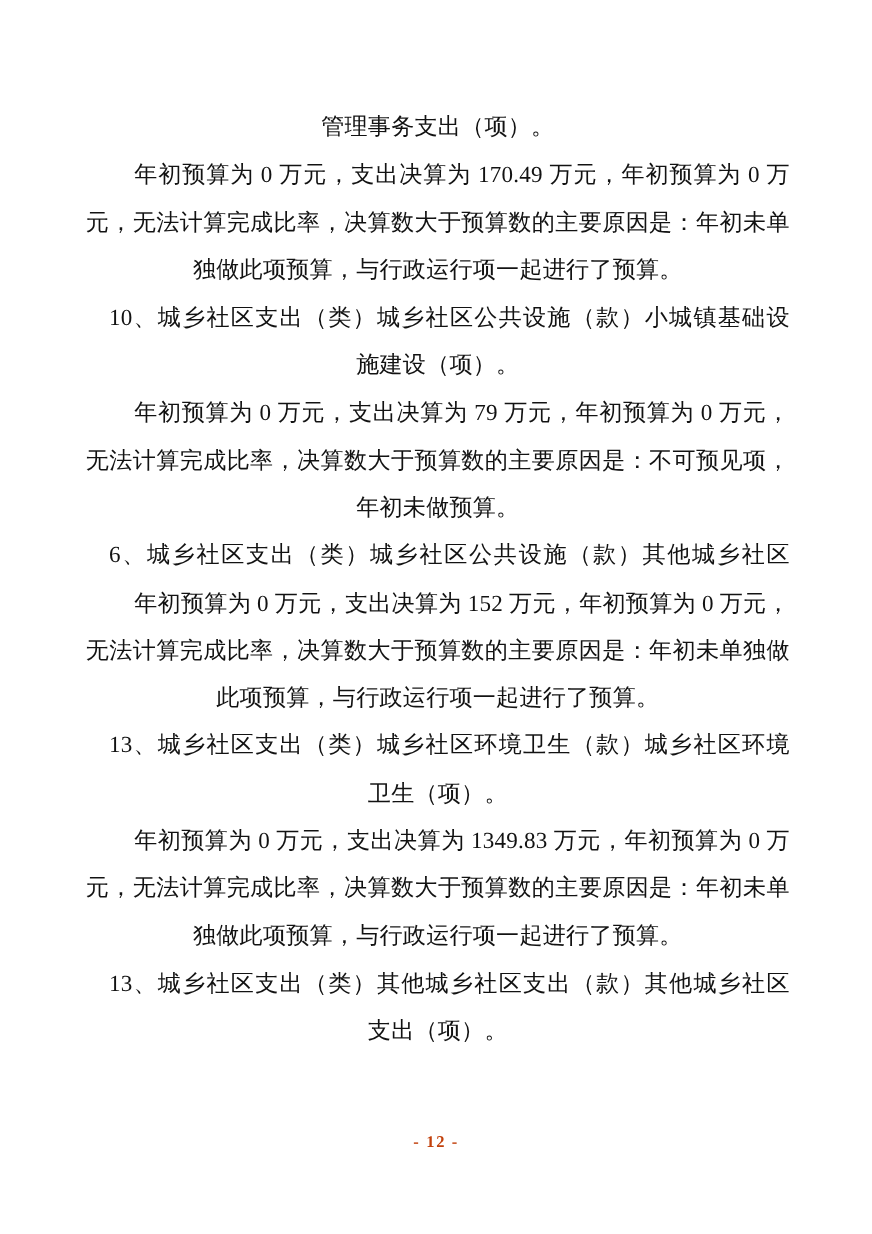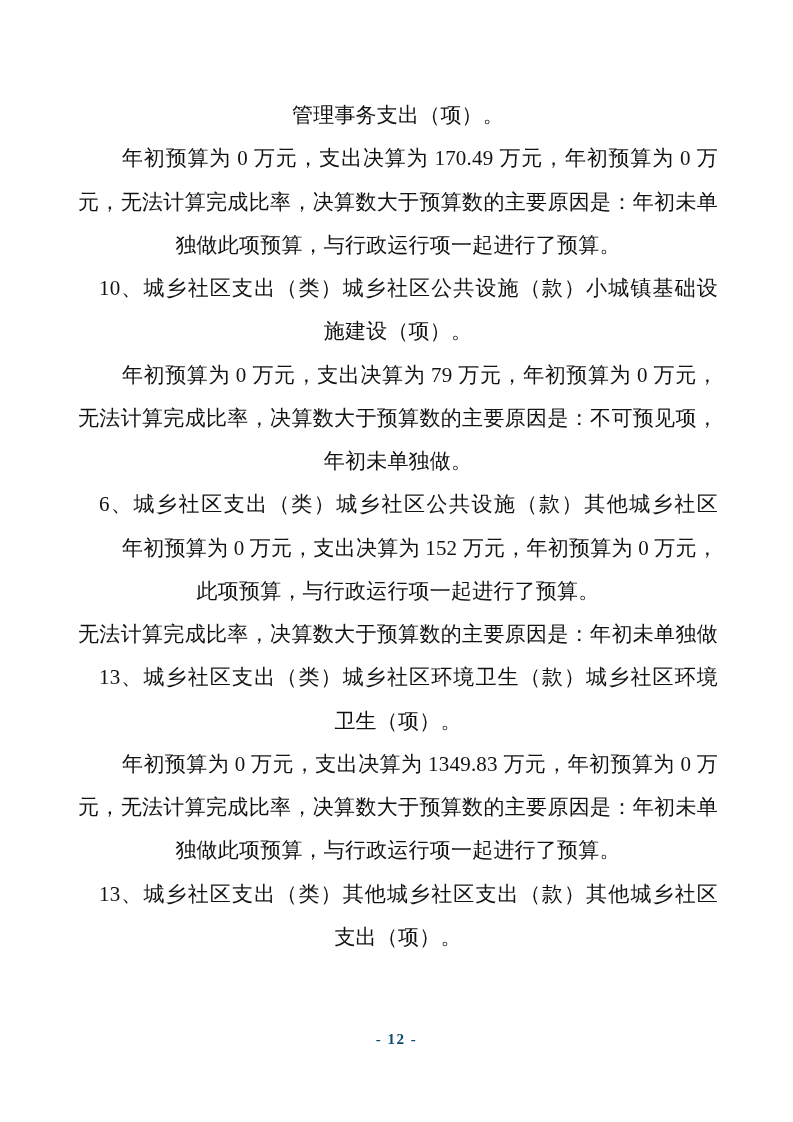--- a/index.html
+++ b/index.html
@@ -39,41 +39,41 @@
   .indent-2 { padding-left: 44px; }
   .page-number {
     position: absolute;
     left: 0;
     right: 0;
     top: 1031px;
     text-align: center;
     font-size: 15px;
     font-weight: 600;
     letter-spacing: 1.5px;
-    color: #0c4a6e;
+    color: #c2410c;
   }
 </style>
 </head>
 <body>
 
 <div class="page">
   <main class="content">
       <p class="line indent-0">管理事务支出（项）。</p>
       <p class="line indent-2 justify">年初预算为 0 万元，支出决算为 170.49 万元，年初预算为 0 万</p>
       <p class="line indent-0 justify">元，无法计算完成比率，决算数大于预算数的主要原因是：年初未单</p>
       <p class="line indent-0">独做此项预算，与行政运行项一起进行了预算。</p>
       <p class="line indent-1 justify">10、城乡社区支出（类）城乡社区公共设施（款）小城镇基础设</p>
       <p class="line indent-0">施建设（项）。</p>
       <p class="line indent-2 justify">年初预算为 0 万元，支出决算为 79 万元，年初预算为 0 万元，</p>
       <p class="line indent-0 justify">无法计算完成比率，决算数大于预算数的主要原因是：不可预见项，</p>
-      <p class="line indent-0">年初未单独做。</p>
+      <p class="line indent-0">年初未做预算。</p>
       <p class="line indent-1 justify">6、城乡社区支出（类）城乡社区公共设施（款）其他城乡社区</p>
       <p class="line indent-2 justify">年初预算为 0 万元，支出决算为 152 万元，年初预算为 0 万元，</p>
+      <p class="line indent-0 justify">无法计算完成比率，决算数大于预算数的主要原因是：年初未单独做</p>
       <p class="line indent-0">此项预算，与行政运行项一起进行了预算。</p>
-      <p class="line indent-0 justify">无法计算完成比率，决算数大于预算数的主要原因是：年初未单独做</p>
       <p class="line indent-1 justify">13、城乡社区支出（类）城乡社区环境卫生（款）城乡社区环境</p>
       <p class="line indent-0">卫生（项）。</p>
       <p class="line indent-2 justify">年初预算为 0 万元，支出决算为 1349.83 万元，年初预算为 0 万</p>
       <p class="line indent-0 justify">元，无法计算完成比率，决算数大于预算数的主要原因是：年初未单</p>
       <p class="line indent-0">独做此项预算，与行政运行项一起进行了预算。</p>
       <p class="line indent-1 justify">13、城乡社区支出（类）其他城乡社区支出（款）其他城乡社区</p>
       <p class="line indent-0">支出（项）。</p>
     </main>
   <div class="page-number">- 12 -</div>
 </div>

